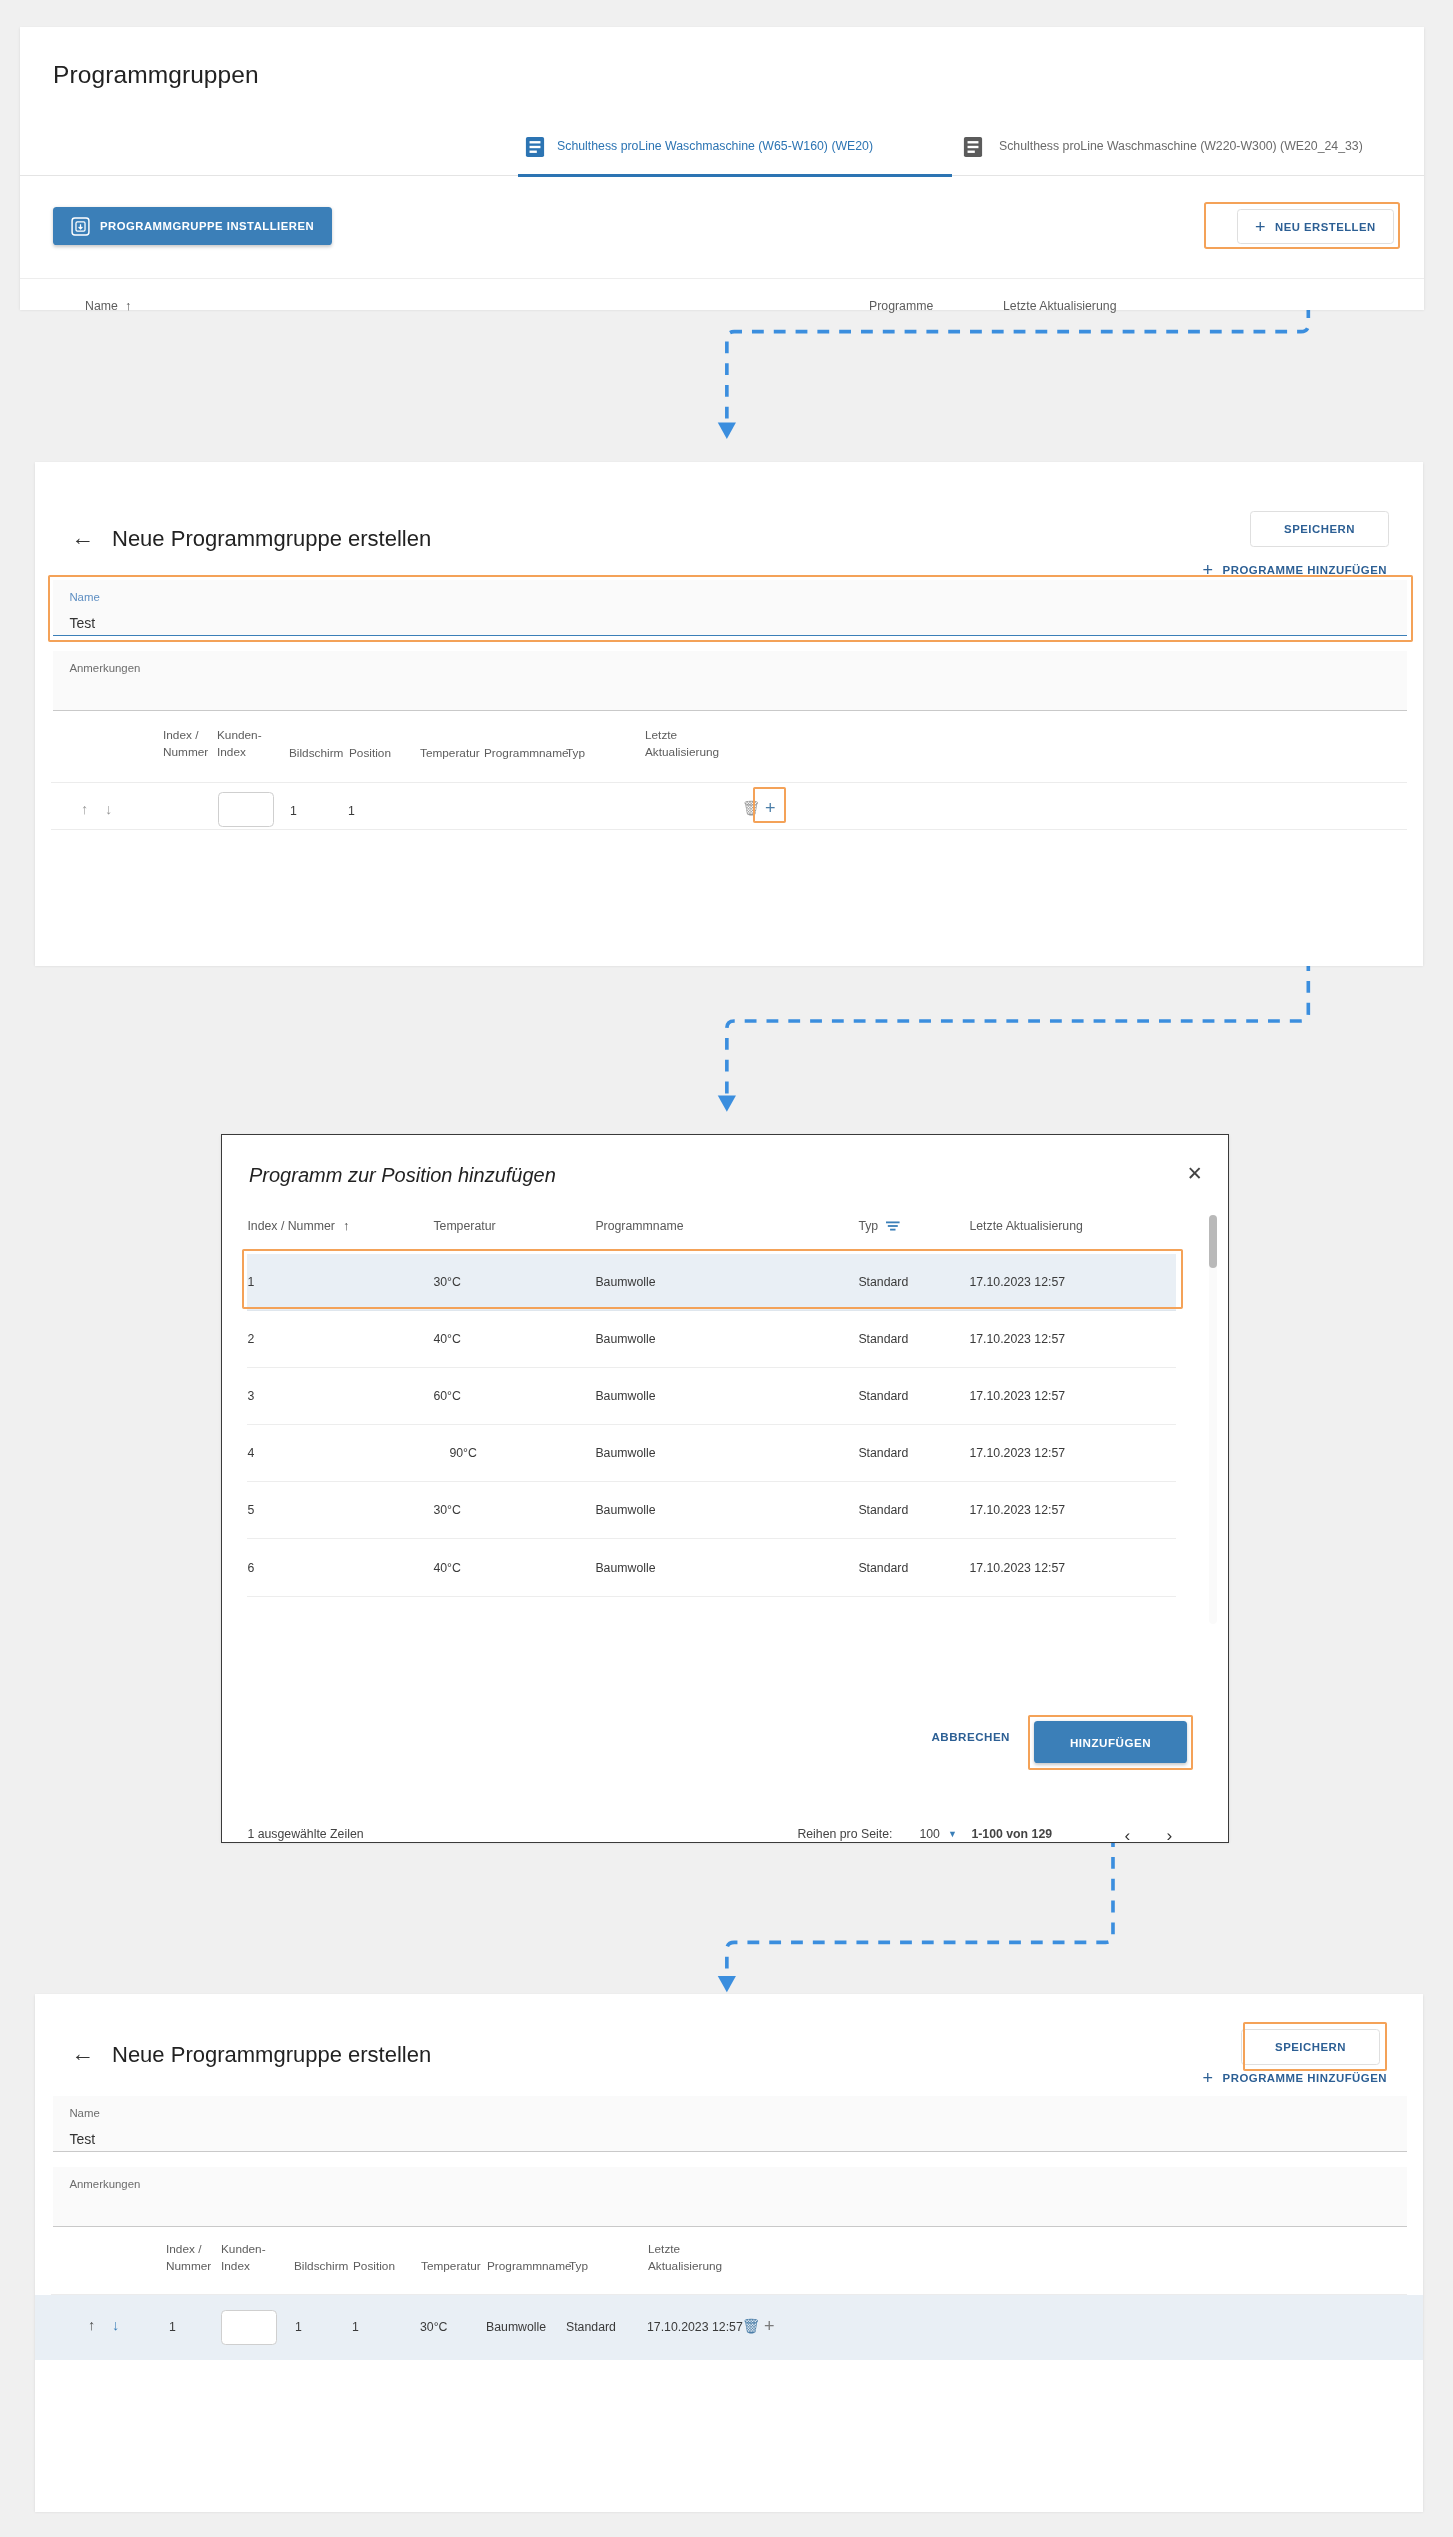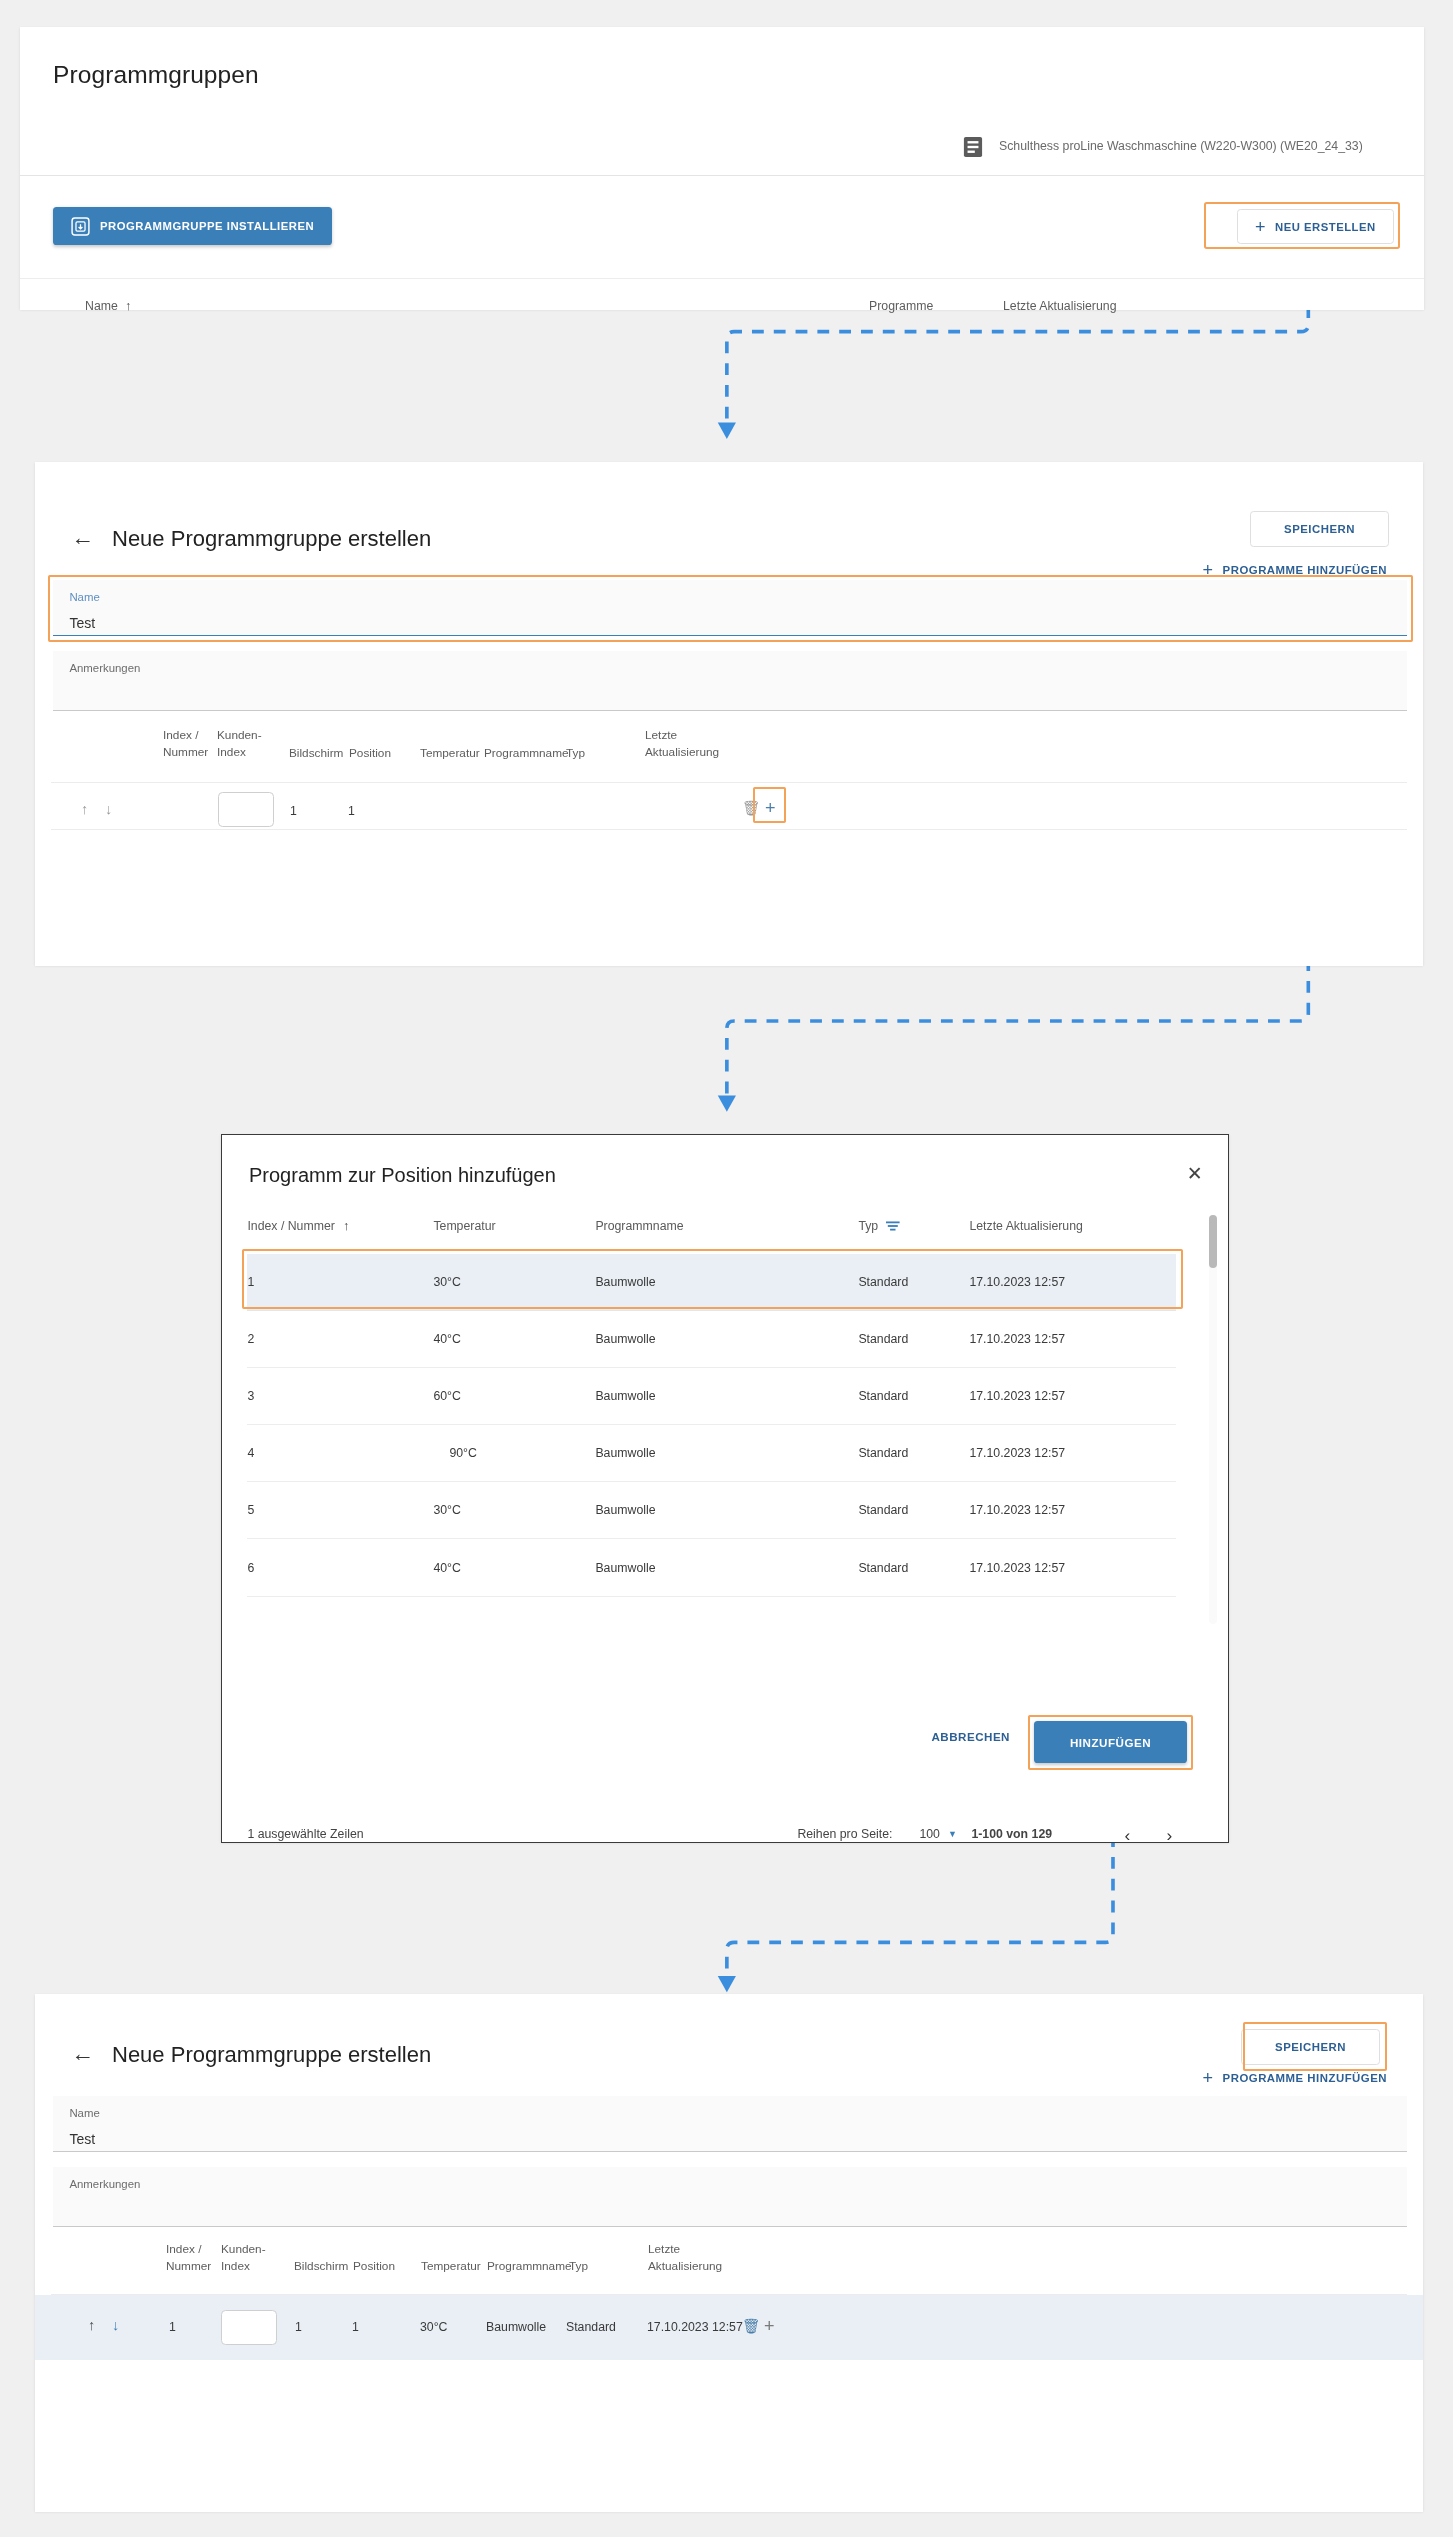--- a/index.html
+++ b/index.html
@@ -120,21 +120,21 @@
   .kunden-input {
     position: absolute; width: 56px; height: 35px;
     border: 0.9px solid #cfcfcf; border-radius: 4.5px; background: #fff;
   }
 
   
   #panel-modal {
     left: 221px; top: 1134px; width: 1008px; height: 709px;
     border: 0.9px solid #3a3a3a; background: #fff;
   }
-  .modal-title { position: absolute; left: 27px; top: 29px; font-size: 20px; color: #222; }
+  .modal-title { position: absolute; left: 27px; top: 29px; font-size: 20px; color: #222; font-style: italic; }
   .modal-close { position: absolute; right: 25.4px; top: 29px; font-size: 19px; color: #444; line-height: 1; }
   .mtable { position: absolute; left: 25.4px; top: 84px; width: 929px; }
   .mth { position: absolute; top: 0; font-size: 12.3px; color: #5a5a5a; display: flex; align-items: center; gap: 8.2px; }
   .mrow { position: absolute; left: 0; width: 929px; height: 57px; border-bottom: 0.9px solid #ededed; }
   .mrow.selected { background: #e9eff5; border-bottom: 0.9px solid #dfe6ed; }
   .mrow .cell { position: absolute; top: 21px; font-size: 12.3px; color: #3a3a3a; }
   .filter-icon { width: 13.6px; height: 10px; }
   .mscroll { position: absolute; right: 11px; top: 80px; width: 8.2px; height: 409px; background: #fafafa; border-radius: 4.5px; }
   .mscroll .thumb { position: absolute; left: 0; top: 0; width: 8.2px; height: 53px; background: #b9b9b9; border-radius: 4.5px; }
 
@@ -184,20 +184,30 @@
     <polygon points="90,155 110,155 100,173" fill="#3b8ede"></polygon>
   </svg>
 
   <div class="panel" id="panel-list">
 
     <div class="pg-title">Programmgruppen</div>
 
     <div class="tabbar">
 
 
+      <div class="tab active" id="tab-1">
+        <svg class="doc-icon" viewBox="0 0 22 24">
+          <rect class="bg" x="1" y="1" width="20" height="22" rx="2"></rect>
+          <rect x="5" y="5.5" width="12" height="2.6" fill="#fff"></rect>
+          <rect x="5" y="10.7" width="12" height="2.6" fill="#fff"></rect>
+          <rect x="5" y="15.9" width="8" height="2.6" fill="#fff"></rect>
+        </svg>
+        <span class="tab-label">Schulthess proLine Waschmaschine (W65-W160) (WE20)</span>
+        <span class="underline"></span>
+      </div>
 
       <div class="tab" id="tab-2">
         <svg class="doc-icon" viewBox="0 0 22 24">
           <rect class="bg" x="1" y="1" width="20" height="22" rx="2"></rect>
           <rect x="5" y="5.5" width="12" height="2.6" fill="#fff"></rect>
           <rect x="5" y="10.7" width="12" height="2.6" fill="#fff"></rect>
           <rect x="5" y="15.9" width="8" height="2.6" fill="#fff"></rect>
         </svg>
         <span class="tab-label" style="flex:1">Schulthess proLine Waschmaschine (W220-W300) (WE20_24_33)</span>
 

